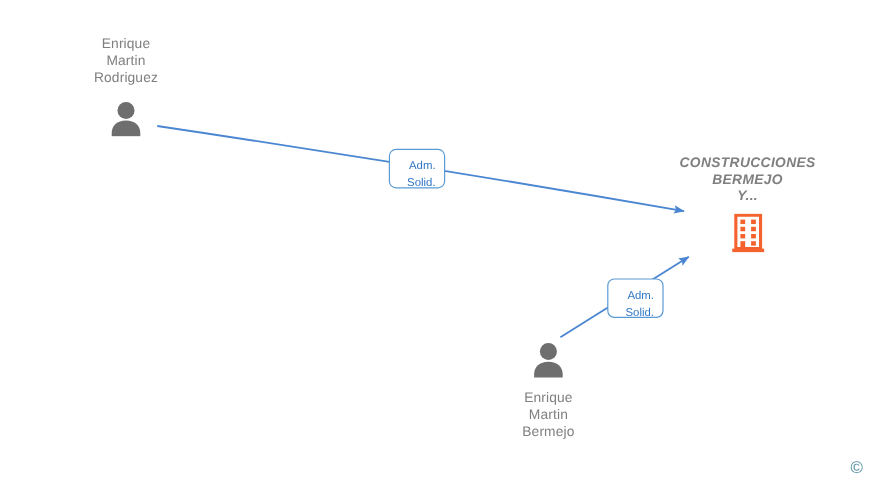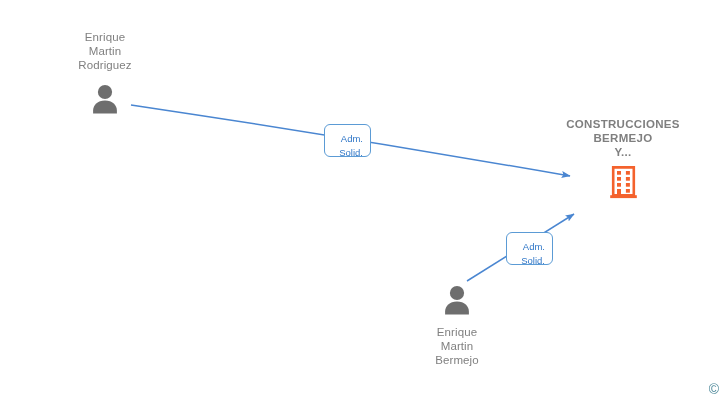--- a/index.html
+++ b/index.html
@@ -121,21 +121,21 @@
       <svg width="28" height="31" viewBox="0 0 28 31" xmlns="http://www.w3.org/2000/svg">
         <circle cx="14" cy="9" r="7.1" fill="#6e6e6e"></circle>
         <path d="M14,17.4 C6.6,17.4 2.1,21.8 2.1,27.6 L2.1,30.5 L25.9,30.5 L25.9,27.6 C25.9,21.8 21.4,17.4 14,17.4 Z" fill="#6e6e6e"></path>
       </svg>
     </span>
   </div>
 
   <div class="rel-box" style="left:324px; top:124px; width:47px; height:33px;">Adm.
 Solid.</div>
 
-  <div class="node" style="left:548px; top:117px;">
+  <div class="node" style="left:548px; top:129px;font-style:italic;">
     <div class="node-label company">CONSTRUCCIONES
 BERMEJO
 Y...</div>
     <span class="icon-wrap" style="margin-top:7px;">
       <svg width="29" height="33" viewBox="0 0 29 33" xmlns="http://www.w3.org/2000/svg">
 
         <path d="M4.2,1.4 L24.8,1.4 L24.8,29.2 L4.2,29.2 Z" fill="none" stroke="#f4622d" stroke-width="2.6"></path>
 
         <rect x="1.2" y="29.2" width="26.6" height="2.9" fill="#f4622d"></rect>
 

